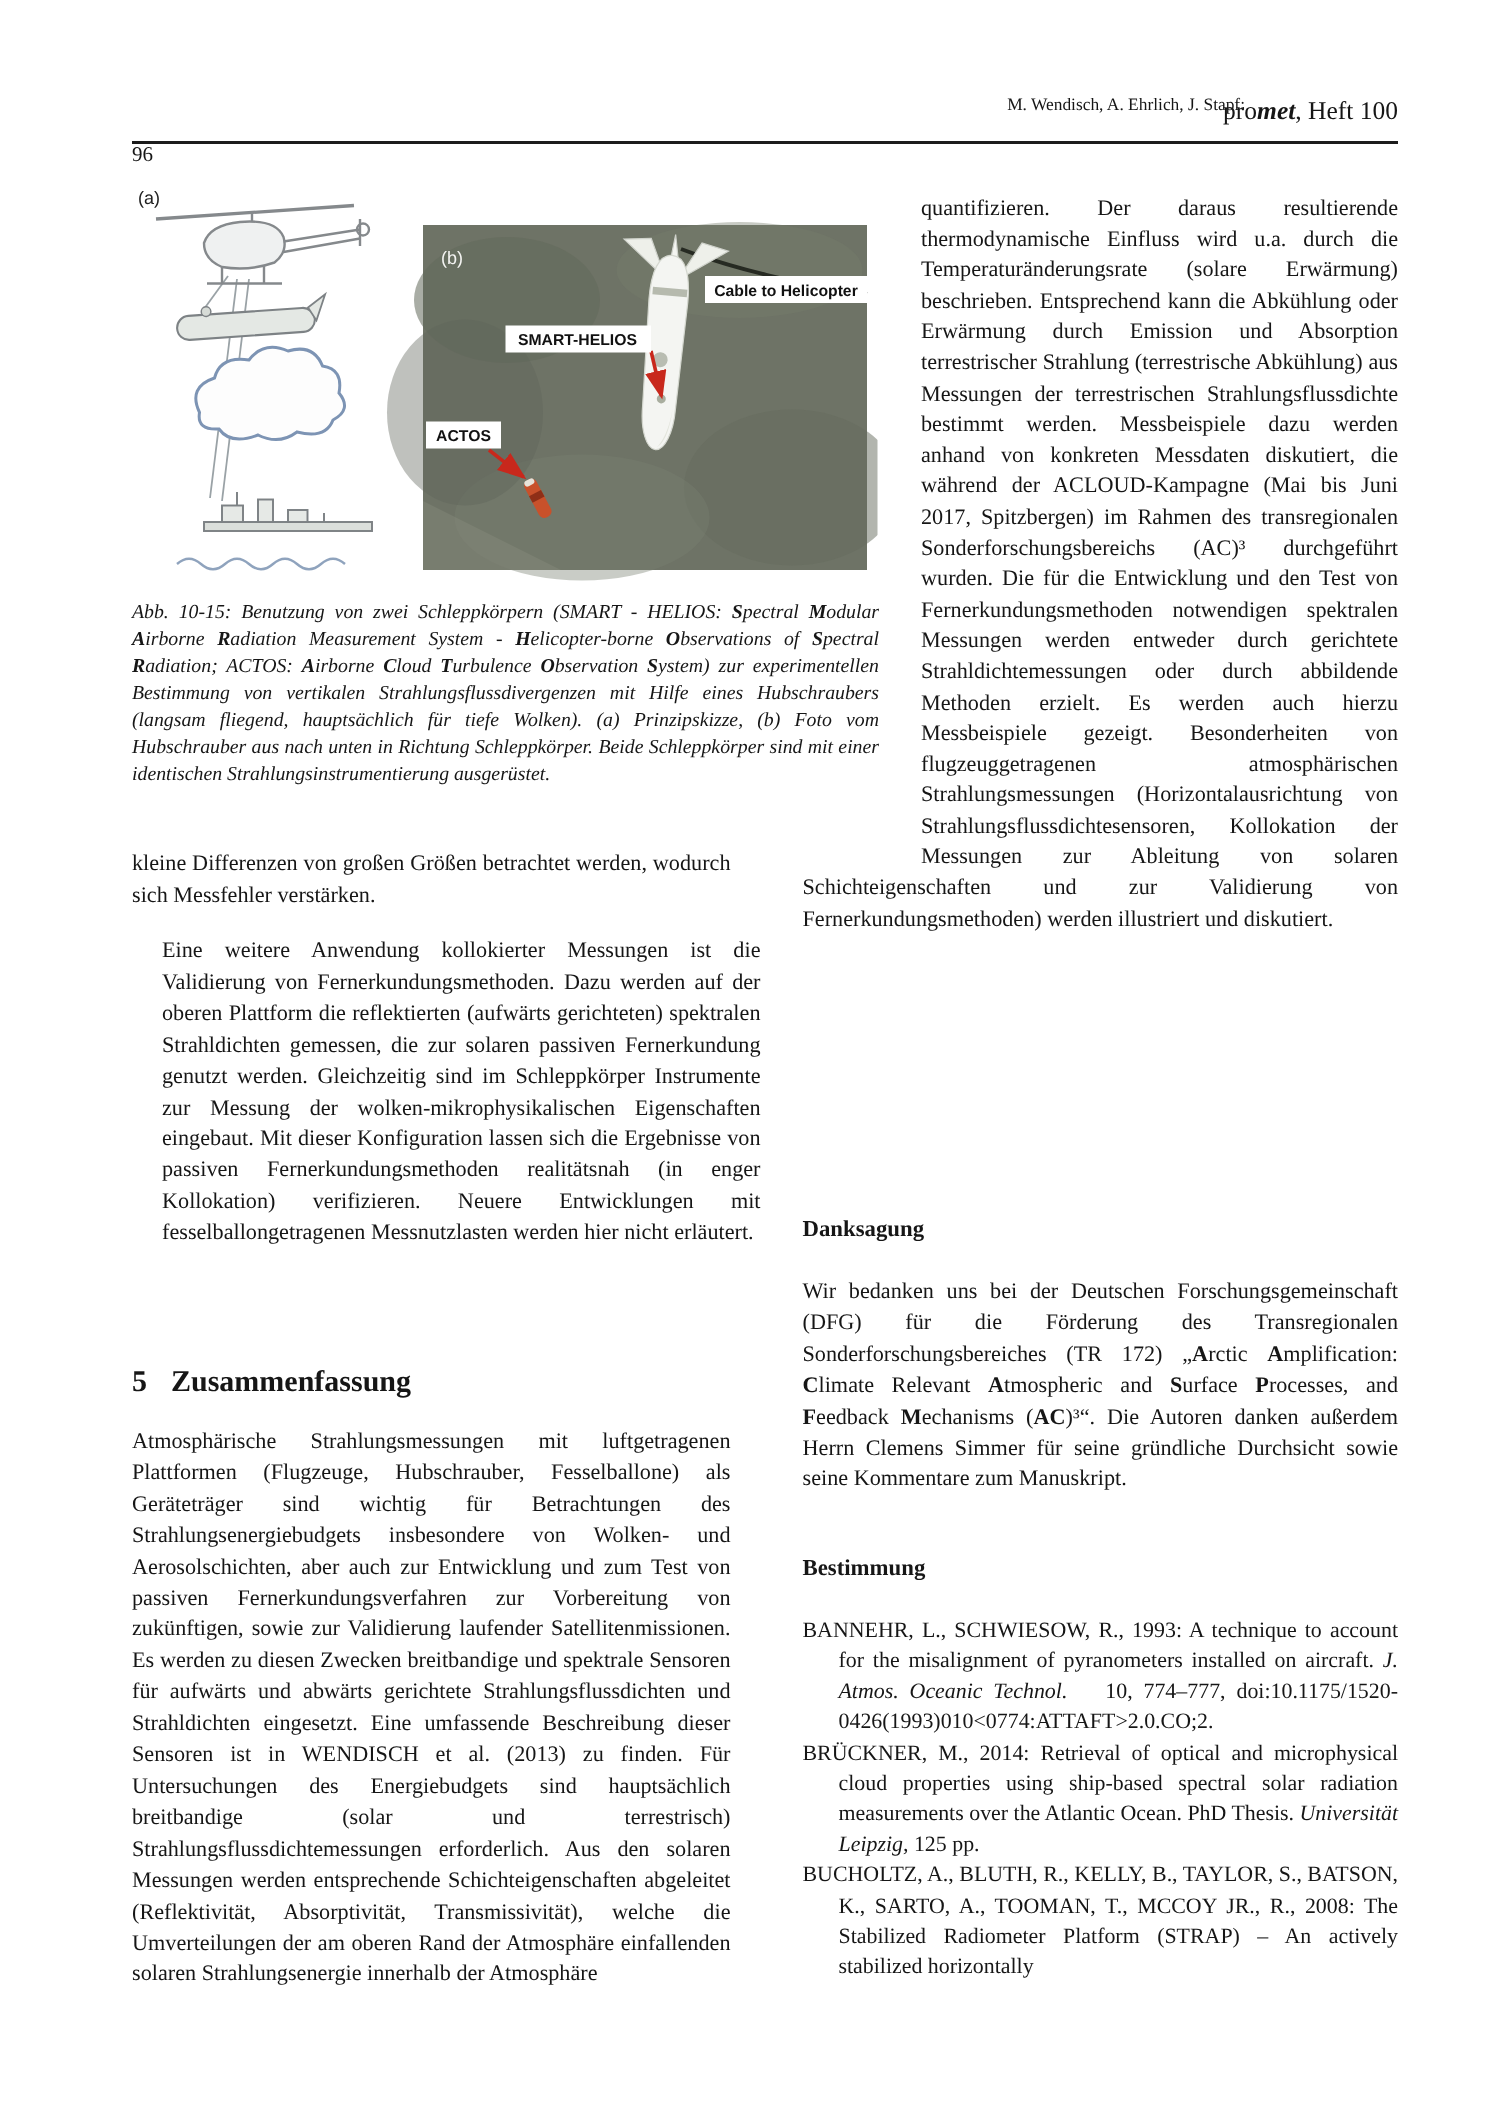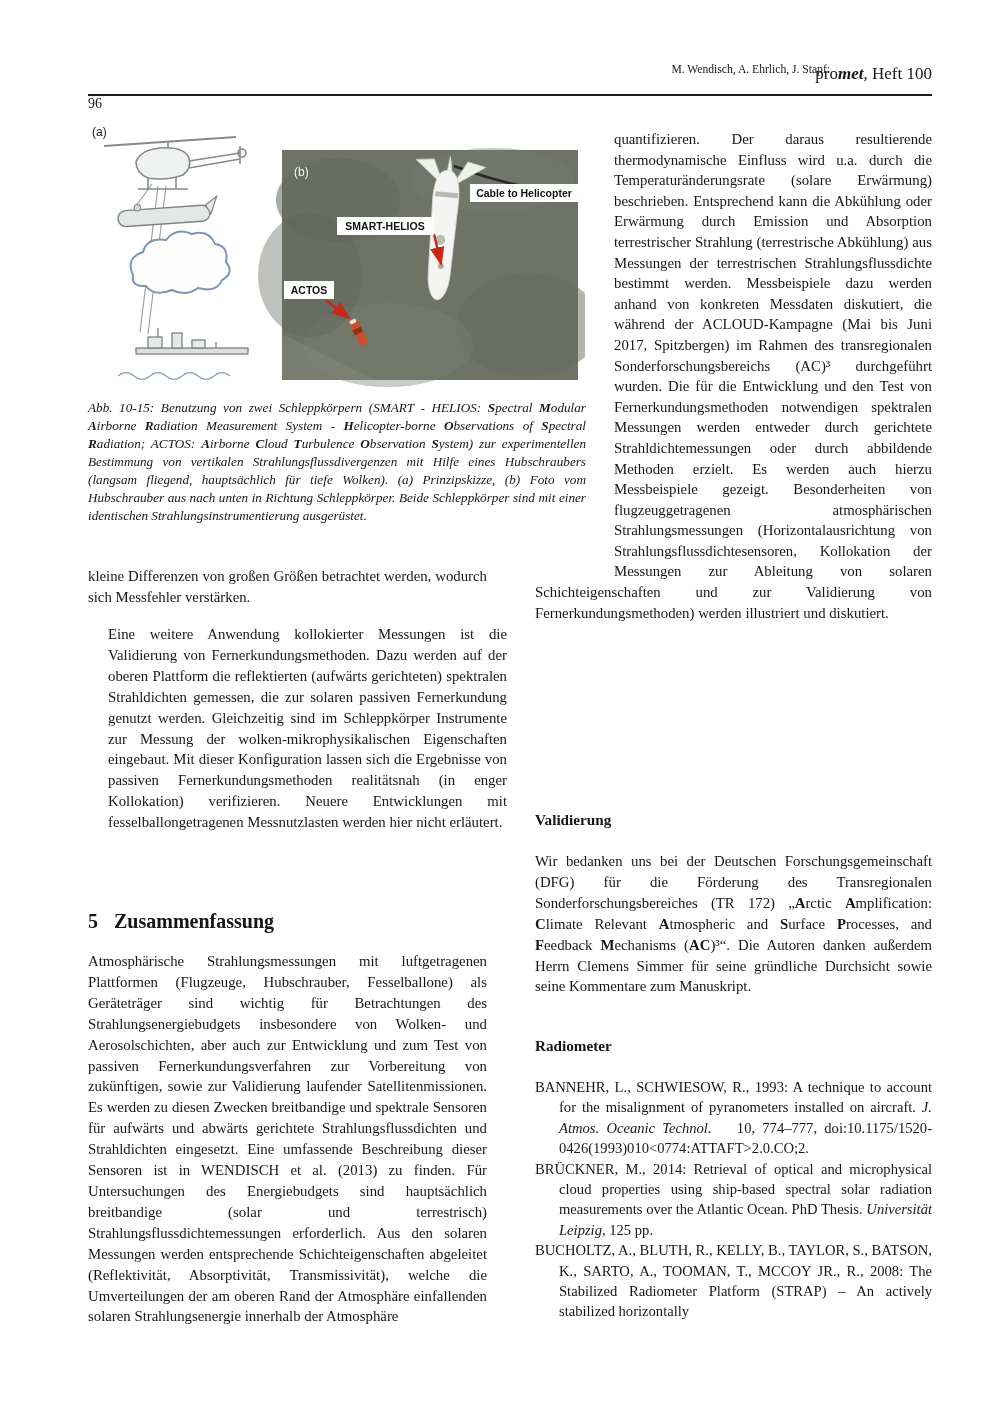--- a/index.html
+++ b/index.html
@@ -156,23 +156,23 @@
   <div class="abs lh5">
     <span>5</span><span class="sec-title">Zusammenfassung</span>
   </div>
   <div class="abs lp3 body-text">Atmosphärische Strahlungsmessungen mit luftgetragenen Plattformen (Flugzeuge, Hubschrauber, Fesselballone) als Geräteträger sind wichtig für Betrachtungen des Strahlungsenergiebudgets insbesondere von Wolken- und Aerosolschichten, aber auch zur Entwicklung und zum Test von passiven Fernerkundungsverfahren zur Vorbereitung von zukünftigen, sowie zur Validierung laufender Satellitenmissionen. Es werden zu diesen Zwecken breitbandige und spektrale Sensoren für aufwärts und abwärts gerichtete Strahlungsflussdichten und Strahldichten eingesetzt. Eine umfassende Beschreibung dieser Sensoren ist in WENDISCH et al. (2013) zu finden. Für Untersuchungen des Energiebudgets sind hauptsächlich breitbandige (solar und terrestrisch) Strahlungsflussdichtemessungen erforderlich. Aus den solaren Messungen werden entsprechende Schichteigenschaften abgeleitet (Reflektivität, Absorptivität, Transmissivität), welche die Umverteilungen der am oberen Rand der Atmosphäre einfallenden solaren Strahlungsenergie innerhalb der Atmosphäre</div>
 
   <div class="abs rp1">
     <div class="spacer"></div>
     <div class="body-text">quantifizieren. Der daraus resultierende thermodynamische Einfluss wird u.a. durch die Temperaturänderungsrate (solare Erwärmung) beschrieben. Entsprechend kann die Abkühlung oder Erwärmung durch Emission und Absorption terrestrischer Strahlung (terrestrische Abkühlung) aus Messungen der terrestrischen Strahlungsflussdichte bestimmt werden. Messbeispiele dazu werden anhand von konkreten Messdaten diskutiert, die während der ACLOUD-Kampagne (Mai bis Juni 2017, Spitzbergen) im Rahmen des transregionalen Sonderforschungsbereichs (AC)³ durchgeführt wurden. Die für die Entwicklung und den Test von Fernerkundungsmethoden notwendigen spektralen Messungen werden entweder durch gerichtete Strahldichtemessungen oder durch abbildende Methoden erzielt. Es werden auch hierzu Messbeispiele gezeigt. Besonderheiten von flugzeuggetragenen atmosphärischen Strahlungsmessungen (Horizontalausrichtung von Strahlungsflussdichtesensoren, Kollokation der Messungen zur Ableitung von solaren Schichteigenschaften und zur Validierung von Fernerkundungsmethoden) werden illustriert und diskutiert.</div>
   </div>
 
-  <div class="abs rdh hd">Validierung</div>
+  <div class="abs rdh hd">Danksagung</div>
   <div class="abs rdp body-text"><span>Wir bedanken uns bei der Deutschen Forschungsgemeinschaft (DFG) für die Förderung des Transregionalen Sonderforschungsbereiches (TR 172) „</span><span style="font-weight: bold;">A</span><span>rctic </span><span style="font-weight: bold;">A</span><span>mplification: </span><span style="font-weight: bold;">C</span><span>limate Relevant </span><span style="font-weight: bold;">A</span><span>tmospheric and </span><span style="font-weight: bold;">S</span><span>urface </span><span style="font-weight: bold;">P</span><span>rocesses, and </span><span style="font-weight: bold;">F</span><span>eedback </span><span style="font-weight: bold;">M</span><span>echanisms (</span><span style="font-weight: bold;">AC</span><span>)³“. Die Autoren danken außerdem Herrn Clemens Simmer für seine gründliche Durchsicht sowie seine Kommentare zum Manuskript.</span></div>
 
-  <div class="abs rlh hd">Radiometer</div>
+  <div class="abs rlh hd">Bestimmung</div>
   <div class="abs refs">
     <div class="ref"><span>BANNEHR, L., SCHWIESOW, R., 1993: A technique to account for the misalignment of pyranometers installed on aircraft. </span><span style="font-style: italic;">J. Atmos. Oceanic Technol.</span><span> </span><span style="font-weight: normal; margin-left: 18px;">10</span><span>, 774–777, doi:10.1175/1520-0426(1993)010&lt;0774:ATTAFT&gt;2.0.CO;2.</span></div>
     <div class="ref"><span>BRÜCKNER, M., 2014: Retrieval of optical and microphysical cloud properties using ship-based spectral solar radiation measurements over the Atlantic Ocean. PhD Thesis. </span><span style="font-style: italic;">Universität Leipzig,</span><span> 125 pp.</span></div>
     <div class="ref"><span>BUCHOLTZ, A., BLUTH, R., KELLY, B., TAYLOR, S., BATSON, K., SARTO, A., TOOMAN, T., MCCOY JR., R., 2008: The Stabilized Radiometer Platform (STRAP) – An actively stabilized horizontally</span></div>
   </div>
 
 </div>
 
 </body></html>

